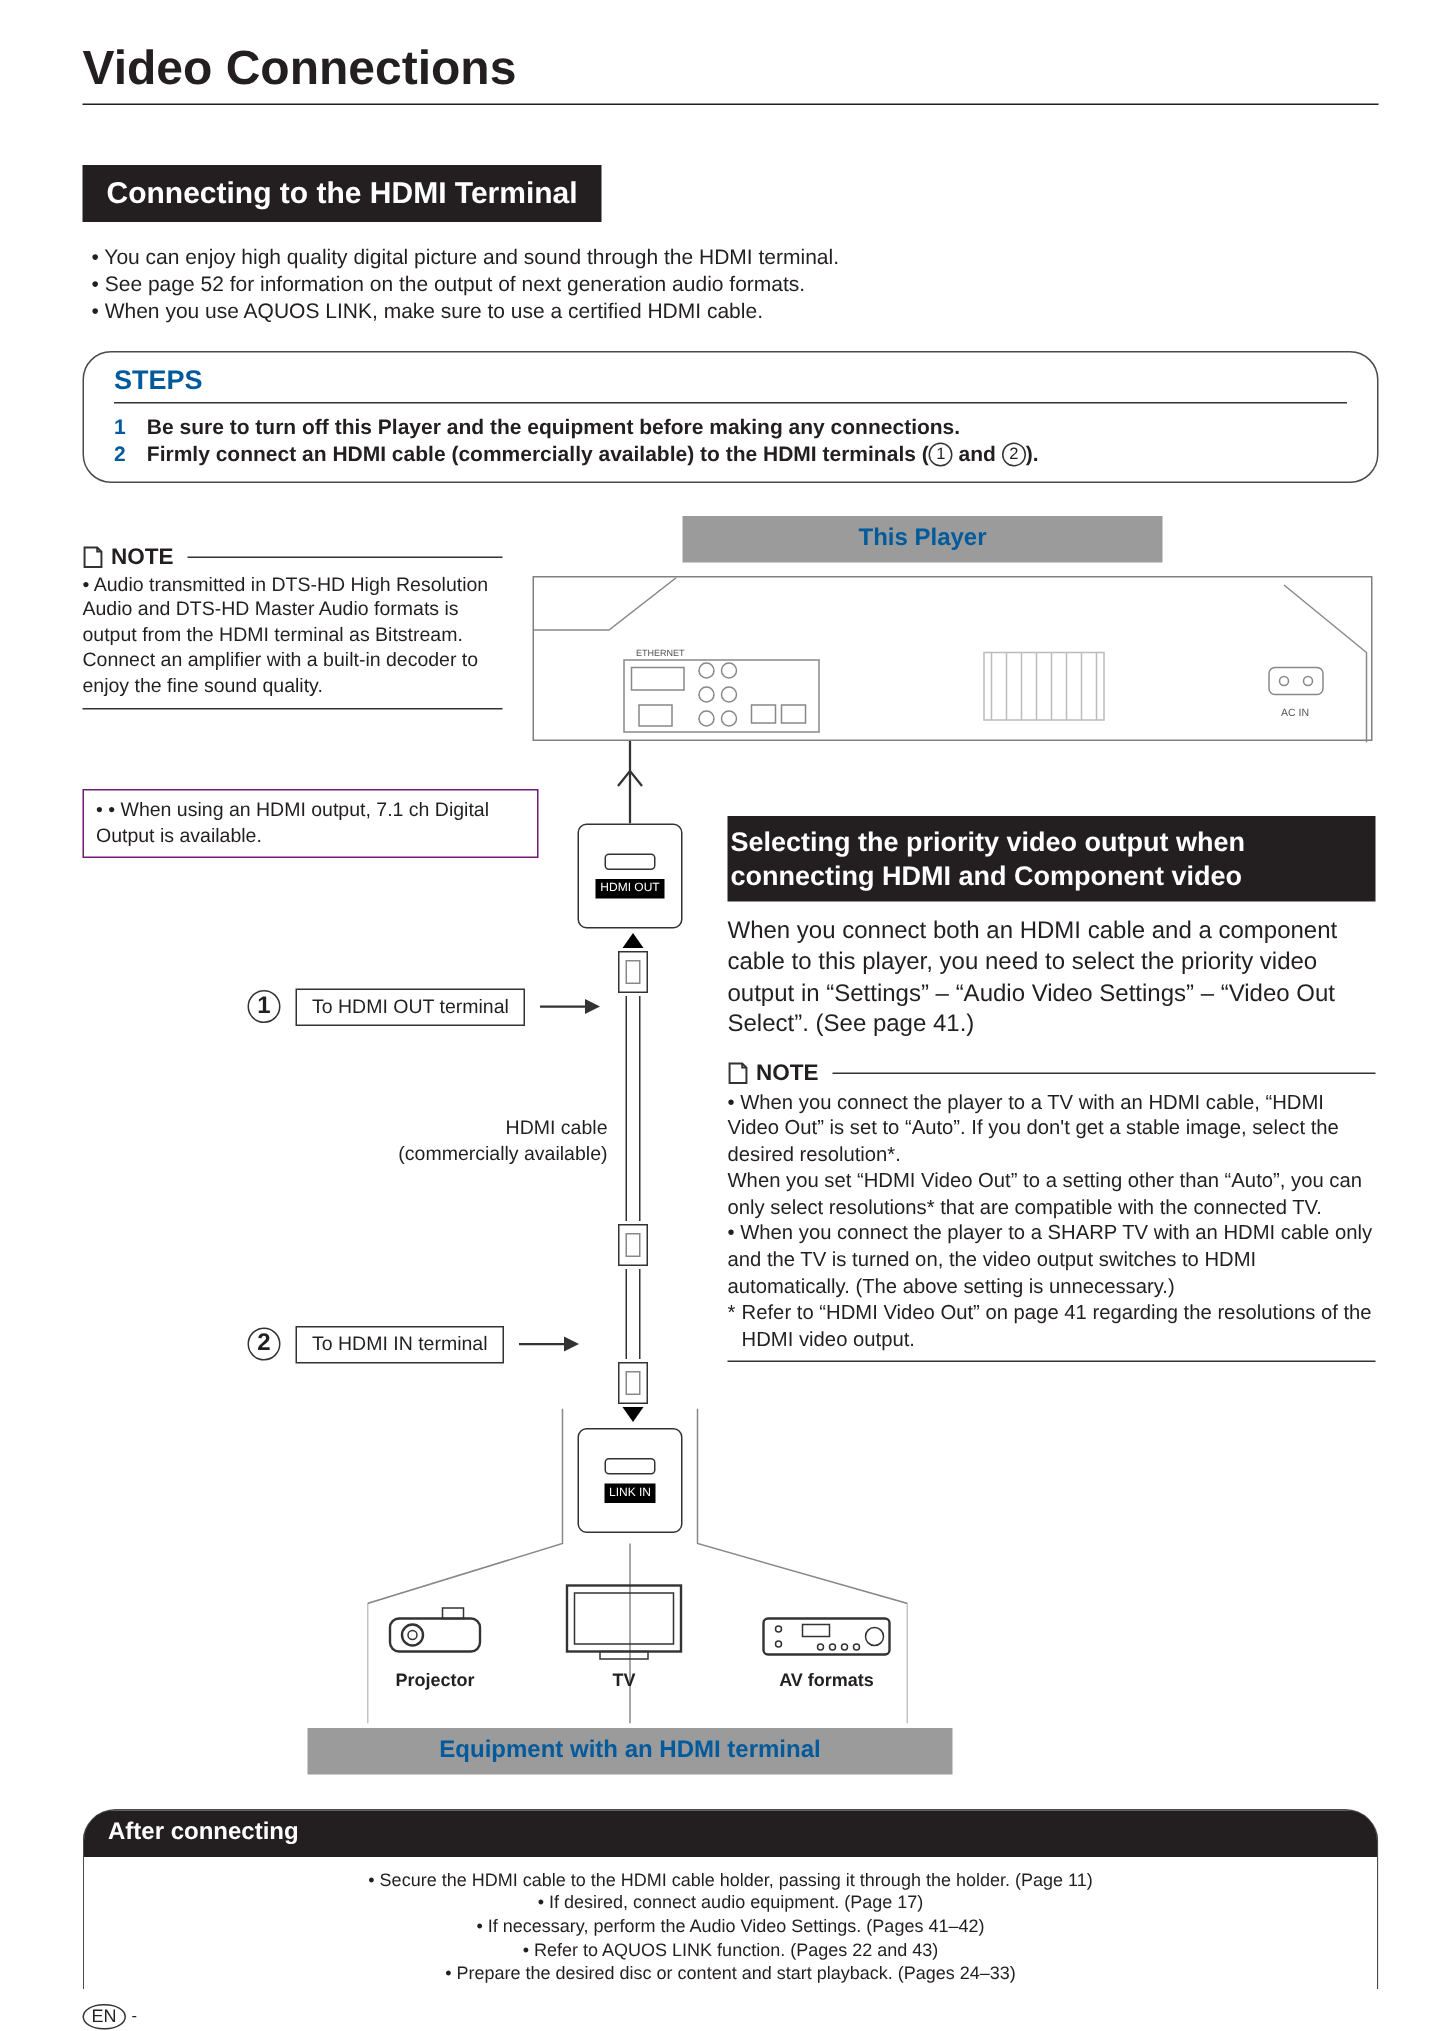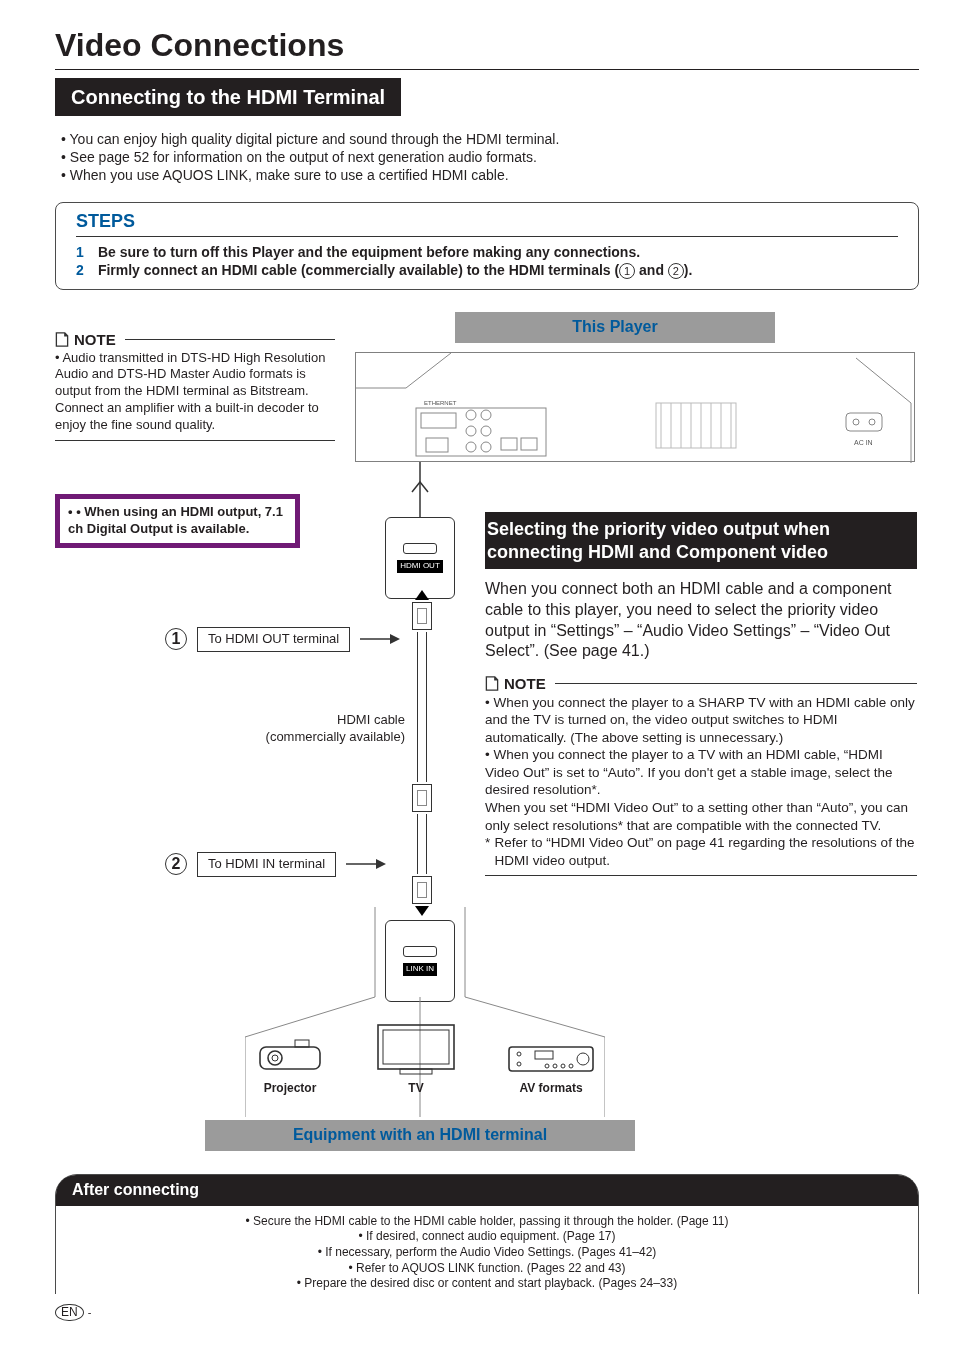--- a/index.html
+++ b/index.html
@@ -11,36 +11,36 @@
     margin: 0 auto;
     padding: 25px 35px 20px 55px;
     font-size: 14px;
     line-height: 1.3;
   }
   .page-title {
     font-size: 32px;
     font-weight: bold;
     border-bottom: 1.5px solid #231f20;
     padding-bottom: 2px;
-    margin-bottom: 8px;
+    margin-bottom: 40px;
   }
   .section-heading {
     display: inline-block;
     background: #231f20;
     color: #fff;
     font-size: 20px;
     font-weight: bold;
     padding: 6px 16px;
     margin-bottom: 14px;
   }
   ul.intro { list-style: none; margin-left: 6px; margin-bottom: 18px; }
   ul.intro li::before { content: "• "; }
   .steps-box {
     border: 1.5px solid #4b4b4b;
-    border-radius: 8px;
+    border-radius: 19px;
     padding: 0;
     margin-bottom: 22px;
     overflow: hidden;
   }
   .steps-head {
     color: #005a9c;
     font-weight: bold;
     font-size: 18px;
     padding: 7px 20px 0 20px;
   }
@@ -100,21 +100,21 @@
     padding:5px 16px; border-radius:20px 20px 0 0;
   }
   .after-list { padding:8px 18px 2px 18px; font-size:12px;text-align:center; }
   .after-list li { list-style:none; }
   .after-list li::before { content:"• "; }
 
   .en-footer { margin-top:10px; display:flex; align-items:center; gap:4px; font-size:11px; }
   .en-oval { border:1px solid #333; border-radius:50%; padding:0 5px; font-size:12px; }
 
   .hdmi-port-box {
-    border:1.6px solid #333; border-radius:6px; width:70px; height:82px;
+    border:1.6px solid #333; border-radius:6px; width:70px; height:70px;
     display:flex; flex-direction:column; align-items:center; justify-content:center; gap:6px;
   }
   .hdmi-port-box .slot { width:34px; height:11px; border:1.6px solid #333; border-radius:3px; }
   .hdmi-port-box .tag { background:#000; color:#fff; font-size:8px; padding:1px 3px; text-align:center; }
 
   .cable-plug { width:20px; height:28px; border:1.5px solid #333; display:block; margin:2px auto; position:relative;}
   .cable-plug::before { content:""; position:absolute; left:4px; right:4px; top:5px; bottom:5px; border:1px solid #888;}
   .arrow-up::after,.arrow-down::after{content:"";display:block;margin:0 auto;width:0;height:0;}
   .arrow-up::after{border-left:7px solid transparent;border-right:7px solid transparent;border-bottom:10px solid #000;}
   .arrow-down::after{border-left:7px solid transparent;border-right:7px solid transparent;border-top:10px solid #000;}
@@ -213,21 +213,21 @@
         </svg>
       <span>NOTE</span>
       <span style="flex:1; border-top:1px solid #333; align-self:center; margin-left:4px;"></span>
     </div>
     <ul class="note-body">
       <li>Audio transmitted in DTS-HD High Resolution Audio and DTS-HD Master Audio formats is output from the HDMI terminal as Bitstream. Connect an amplifier with a built-in decoder to enjoy the fine sound quality.</li>
     </ul>
     <div style="border-top:1px solid #333; margin-top:6px;"></div>
   </div>
 
-  <div style="position:absolute; left:0; top:182px; width:245px; border:5px solid #701a75; padding:5px 8px; font-size:13px;font-weight:bold;">
+  <div style="position:absolute; left:0; top:182px; width:304px; border:1px solid #701a75; padding:5px 8px; font-size:13px;">
     <ul class="note-body bullet-nodot">
         <li style="list-style:none;">•&nbsp;<span>When using an HDMI output, 7.1 ch Digital Output is available.</span></li>
       </ul>
   </div>
 
   <div class="hdmi-port-box" style="position:absolute; left:330px; top:205px;">
     <div class="slot"></div>
     <div class="tag">HDMI OUT</div>
   </div>
 
@@ -319,25 +319,25 @@
     <p style="margin-top:10px; font-size:16px;">When you connect both an HDMI cable and a component cable to this player, you need to select the priority video output in “Settings” – “Audio Video Settings” – “Video Out Select”. (See page 41.)</p>
 
     <div class="note-label" style="margin-top:12px;">
       <svg viewBox="0 0 14 16">
           <path d="M1 1 H10 L13 4 V15 H1 Z M10 1 V4 H13" fill="none" stroke="#333" stroke-width="1.4"></path>
         </svg>
       <span>NOTE</span>
       <span style="flex:1; border-top:1px solid #333; align-self:center; margin-left:4px;"></span>
     </div>
     <ul class="note-body" style="font-size:13.5px;">
-      <li>When you connect the player to a SHARP TV with an HDMI cable only and the TV is turned on, the video output switches to HDMI automatically. (The above setting is unnecessary.)</li>
       <li>
         <span>When you connect the player to a TV with an HDMI cable, “HDMI Video Out” is set to “Auto”. If you don't get a stable image, select the desired resolution*.</span><br>
         <span>When you set “HDMI Video Out” to a setting other than “Auto”, you can only select resolutions* that are compatible with the connected TV.</span>
       </li>
+      <li>When you connect the player to a SHARP TV with an HDMI cable only and the TV is turned on, the video output switches to HDMI automatically. (The above setting is unnecessary.)</li>
     </ul>
     <div style="font-size:13.5px; display:flex;">
       <span style="width:12px;">*</span>
       <span>Refer to “HDMI Video Out” on page 41 regarding the resolutions of the HDMI video output.</span>
     </div>
     <div style="border-top:1px solid #333; margin-top:6px;"></div>
   </div>
 
 </div>
 

